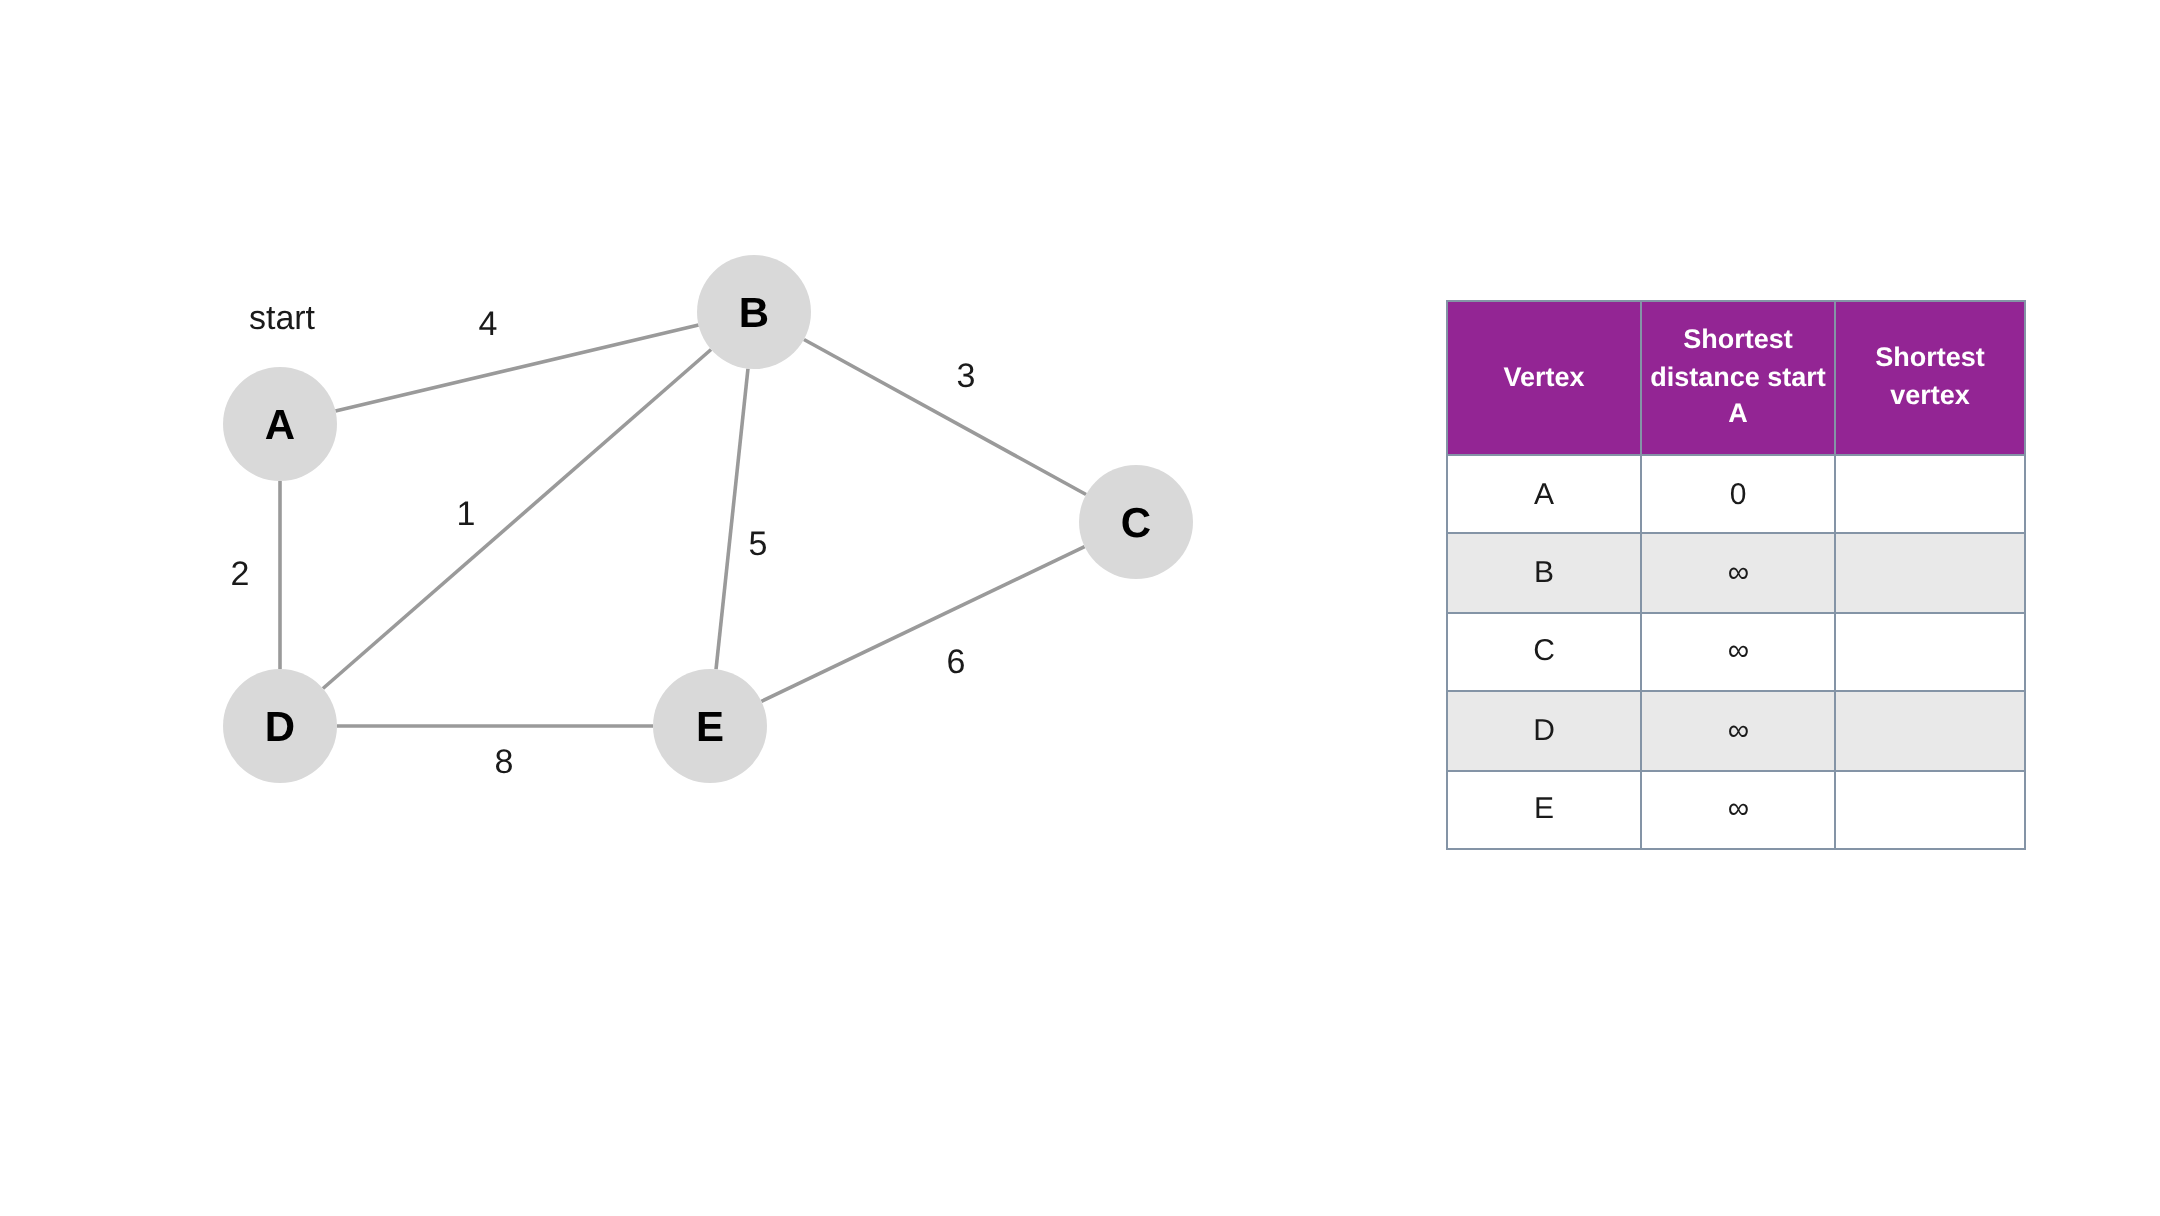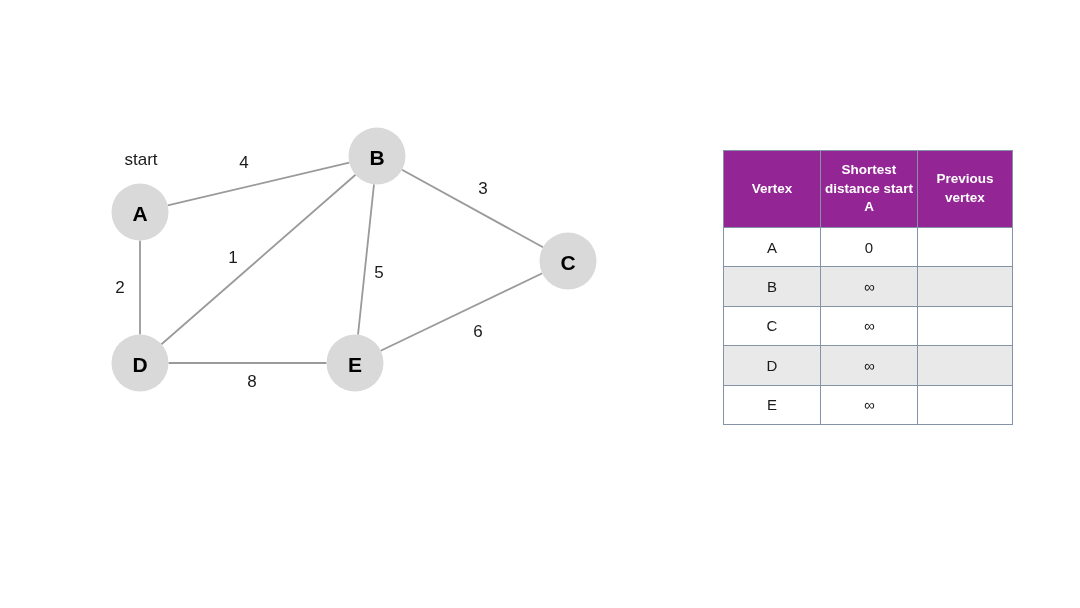--- a/index.html
+++ b/index.html
@@ -161,21 +161,21 @@
 <table id="dijkstra-table">
   <colgroup>
     <col class="col-vertex">
     <col class="col-dist">
     <col class="col-prev">
   </colgroup>
   <thead>
     <tr>
       <th>Vertex</th>
       <th>Shortest distance start A</th>
-      <th>Previous vertex</th>
+      <th>Shortest vertex</th>
     </tr>
   </thead>
   <tbody id="table-body">
       <tr>
         <td>A</td>
         <td>0</td>
         <td></td>
       </tr>
       <tr>
         <td>B</td>

